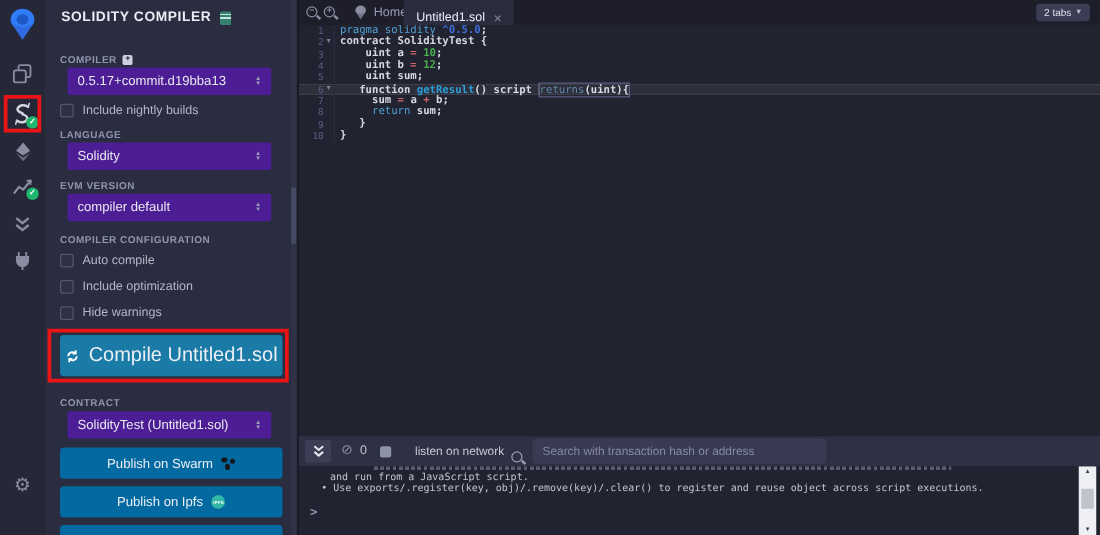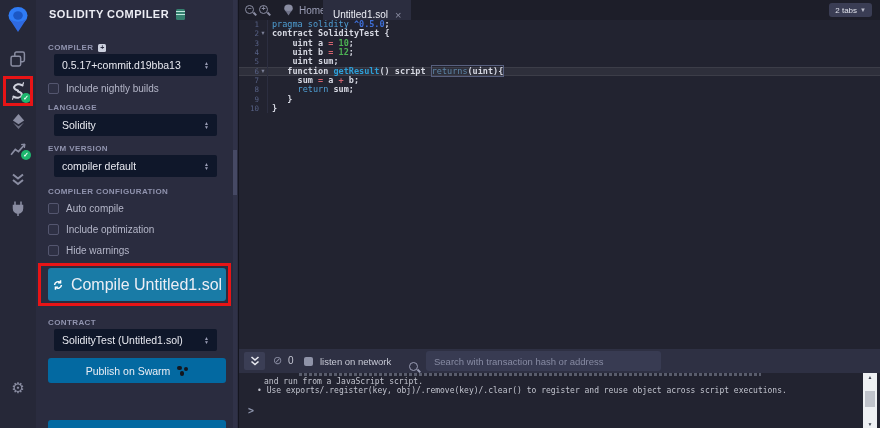--- a/index.html
+++ b/index.html
@@ -16,21 +16,21 @@
   
   #side-panel { position:absolute; left:36px; top:0; width:202px; height:428px; background:#2a2c3f; overflow:hidden; }
   .sp-title { position:absolute; left:13px; top:8px; font-size:11px; font-weight:bold; color:#ecedf4; letter-spacing:.5px;
               display:flex; align-items:center; gap:7px; }
   .book-icon { width:9px; height:11px; background:#35806f; border-radius:1.5px; display:inline-block;
                background-image:linear-gradient(180deg, transparent 2px, #bfe8dd 2px, #bfe8dd 3px, transparent 3px, transparent 5px, #bfe8dd 5px, #bfe8dd 6px, transparent 6px); }
   .sp-label { position:absolute; left:12px; font-size:8px; font-weight:bold; color:#9093ae; letter-spacing:.4px;
               display:flex; align-items:center; gap:5px; }
   .plus-icon { width:8px; height:8px; background:#ccd0de; color:#2a2c3f; border-radius:1.5px; font-size:7px;
                line-height:8px; text-align:center; font-weight:bold; display:inline-block; }
-  .dd { position:absolute; left:18px; width:163px; height:22px; background:#0f172a; border-radius:2px;
+  .dd { position:absolute; left:18px; width:163px; height:22px; background:#4c1d95; border-radius:2px;
         display:flex; align-items:center; padding:0 8px; cursor:pointer; }
   .dd-text { color:#e8e9f0; font-size:10.5px; white-space:nowrap; overflow:hidden; }
   .dd-arrows { margin-left:auto; display:flex; flex-direction:column; align-items:center; color:#9a9db5; }
   .dd-arrows span { font-size:5px; line-height:4.5px; }
   .cb { position:absolute; left:12px; display:flex; align-items:center; gap:7px; cursor:pointer; }
   .cb-box { width:11px; height:11px; background:#2e3044; border:1px solid #54566f; border-radius:2px; flex:none; }
   .cb-label { font-size:10px; color:#b4b6c8; }
   .btn { position:absolute; left:12px; width:178px; border-radius:3px; display:flex; align-items:center;
          justify-content:center; gap:7px; color:#eceef5; cursor:pointer; }
   .btn-compile { height:33px; background:#197ba6; font-size:16px; }
@@ -73,21 +73,21 @@
   .cursor { display:inline-block; width:1px; height:8px; background:#e8e9f0; vertical-align:-1px; }
   .selbox { outline:1px solid #58607f; outline-offset:0px; }
 
   
   #terminal { position:absolute; left:0; right:0; bottom:0; height:79px; }
   #t-bar { position:absolute; left:0; right:0; top:0; height:24px; background:#2e3043; display:flex; align-items:center; }
   #t-collapse { position:absolute; left:5px; top:3px; width:21px; height:18px; background:#3b3e55; border-radius:2px;
                 display:flex; align-items:center; justify-content:center; cursor:pointer; }
   .ban-icon { position:absolute; left:34px; top:4px; color:#8d90a6; font-size:11px; line-height:15px; }
   #t-count { position:absolute; left:49px; top:6px; color:#c3c5d2; font-size:10px; }
-  #t-listen { position:absolute; left:65px; top:7px; display:flex; align-items:center; gap:7px; cursor:pointer; }
+  #t-listen { position:absolute; left:65px; top:7px; display:flex; align-items:center; gap:19px; cursor:pointer; }
   #t-listen .cb-box { width:9px; height:9px; background:#8f93a8; border:none; }
   #t-listen .lbl { color:#c8cad6; font-size:9.5px; }
   #t-search-icon { position:absolute; left:170px; top:8px; }
   #t-search-icon .mag { border-color:#9a9db5; } #t-search-icon .mag::after { background:#9a9db5; }
   #t-input { position:absolute; left:187px; top:2px; width:235px; height:20px; background:#383b52; border:none;
              border-radius:3px; color:#d5d7e2; font-size:9.5px; padding:0 8px; outline:none;
              font-family:"Liberation Sans",sans-serif; }
   #t-input::placeholder { color:#878ba3; }
   #t-content { position:absolute; left:0; right:0; top:24px; bottom:0; background:#222330; overflow:hidden; }
   .t-cut { position:absolute; left:60px; top:0; width:462px; height:2.5px; opacity:.65;
@@ -247,20 +247,24 @@
     </div>
 
     <div class="btn btn-secondary" style="top:358px;">
       <span>Publish on Swarm</span>
       <span class="swarm-icon">
           <i></i>
           <i></i>
           <i></i>
         </span>
     </div>
+    <div class="btn btn-secondary" style="top:389px;">
+      <span>Publish on Ipfs</span>
+      <span class="ipfs-badge">IPFS</span>
+    </div>
     <div class="btn btn-secondary" style="top:420px;"></div>
 
     <div id="sp-scroll-track"></div>
     <div id="sp-scroll-thumb"></div>
   </div>
 
   <div id="main">
     <div id="tab-bar">
       <span id="zoom-out" class="mag">−</span>
       <span id="zoom-in" class="mag">+</span>

